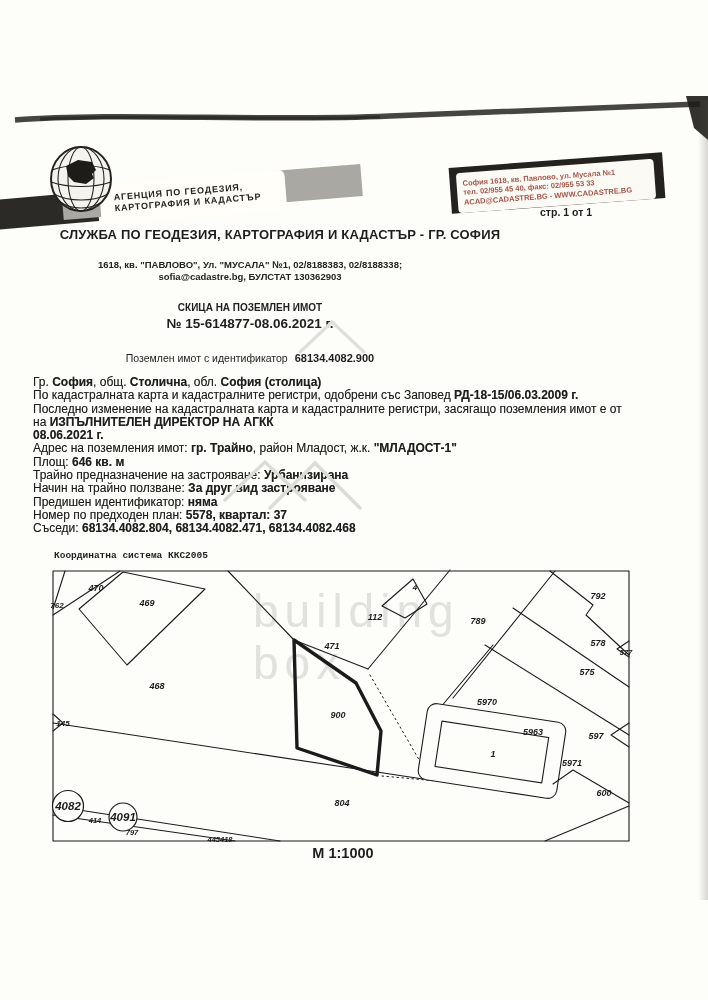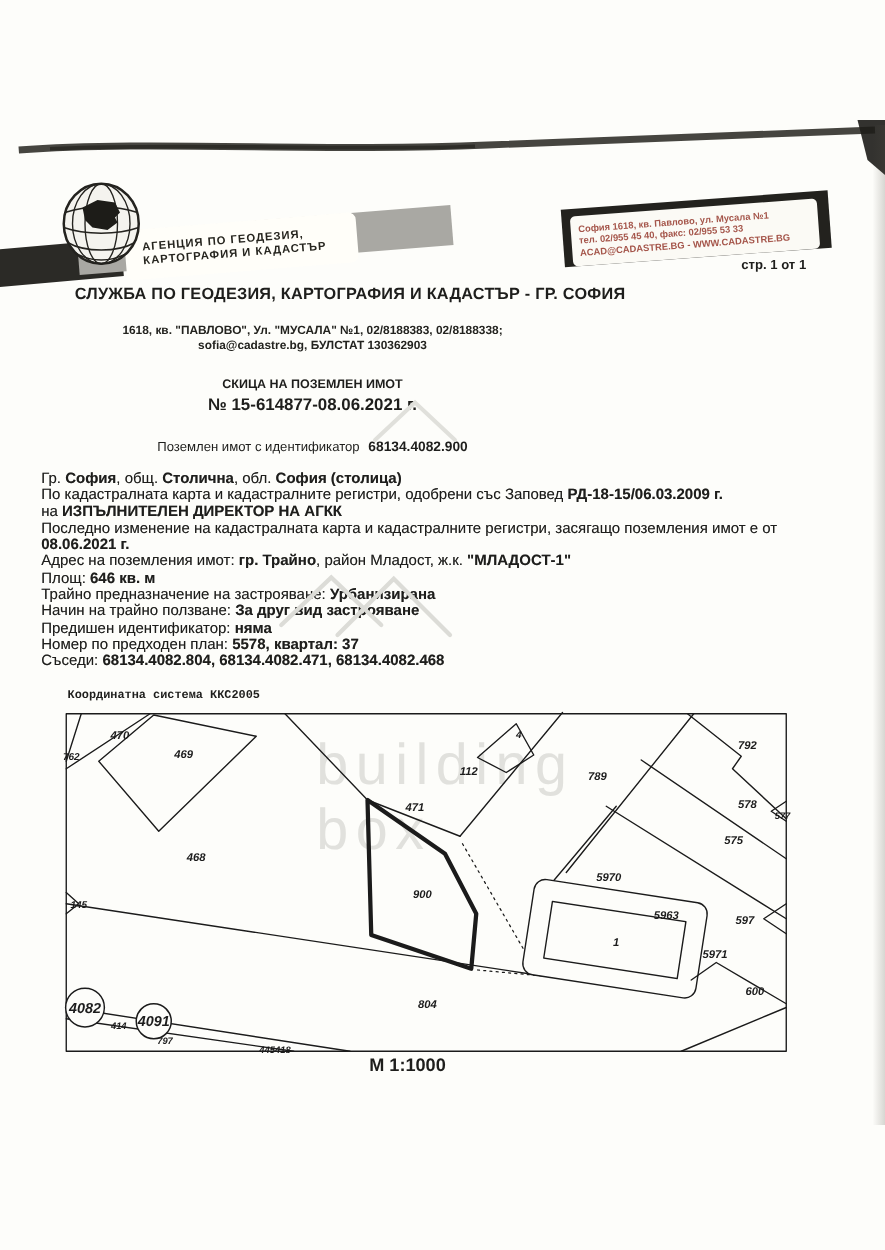--- a/index.html
+++ b/index.html
@@ -18,21 +18,21 @@
   #band-left{left:-18px;top:196px;width:116px;height:30px;background:#2b2a26;transform:rotate(-5deg);}
   #band-mid{left:62px;top:176px;width:300px;height:32px;background:#a9a8a3;transform:rotate(-4.6deg);}
   #band-right{left:450px;top:160px;width:214px;height:46px;background:#23221e;transform:rotate(-4.2deg);}
   #agency-label{left:100px;top:177px;width:172px;height:40px;background:#fffef9;border-radius:6px;
     transform:rotate(-4.6deg);display:flex;flex-direction:column;justify-content:center;padding-left:14px;}
   #agency-label div{font-size:9px;font-weight:700;letter-spacing:.8px;color:#26251f;line-height:11px;}
   #contact-box{left:457px;top:166px;width:192px;height:40px;background:#fbfaf5;border-radius:4px;
     transform:rotate(-4.2deg);display:flex;flex-direction:column;justify-content:center;padding-left:6px;}
   #contact-box div{font-size:7.5px;font-weight:700;color:#a5564b;line-height:9.5px;white-space:nowrap;}
   #globe{left:48px;top:144px;width:66px;height:70px;}
-  #page-marker{left:540px;top:206px;width:105px;text-align:right;font-size:10.5px;font-weight:700;}
+  #page-marker{left:540px;top:206px;width:105px;text-align:left;font-size:10.5px;font-weight:700;}
   
   #office-title{left:0;top:227px;width:560px;text-align:center;font-size:13px;font-weight:700;letter-spacing:.2px;}
   #office-address{left:0;top:259px;width:500px;text-align:center;font-size:9.5px;font-weight:600;line-height:12px;color:#23231f;}
   #doc-title{left:0;top:299px;width:500px;text-align:center;font-weight:700;}
   #doc-title .t1{font-size:10px;line-height:17px;}
   #doc-title .t2{font-size:13.5px;line-height:16px;}
   #subject-line{left:0;top:352px;width:500px;text-align:center;font-size:10.5px;}
   #subject-line .id{font-weight:700;margin-left:7px;font-size:11px;}
   
   #details{left:33px;top:376px;width:648px;font-size:12px;line-height:13.3px;
@@ -41,21 +41,21 @@
   #chevrons{left:0;top:0;width:708px;height:1000px;pointer-events:none;}
   
   #coord-label{left:54px;top:550px;font-size:9.5px;font-weight:700;font-family:Liberation Mono, monospace;}
   #map{left:45px;top:563px;}
   #map line,#map polyline,#map polygon,#map path,#map rect{stroke:#1b1b1b;fill:none;stroke-width:1.1;stroke-linecap:round;stroke-linejoin:round;}
   #map .thick{stroke-width:3.4;}
   #map .dot{stroke-dasharray:1.6 3.4;stroke-width:1;}
   #map .fillw{fill:#fdfdfa;}
   #map text{fill:#1c1c1c;font-family:"Liberation Sans",sans-serif;font-style:italic;font-weight:700;text-anchor:middle;}
   #map .wm{fill:#e1e1dd;font-style:normal;font-weight:400;text-anchor:start;letter-spacing:6px;}
-  #scale-label{left:246px;top:845px;width:160px;text-align:center;font-size:14.5px;font-weight:700;}
+  #scale-label{left:263px;top:845px;width:160px;text-align:center;font-size:14.5px;font-weight:700;}
 </style>
 </head>
 <body>
 
 <svg id="top-streak" class="abs" viewBox="0 0 708 60">
   <path d="M15,24 C120,16 260,26 390,20 C500,16 600,12 700,8" stroke="#26241f" stroke-width="5.5" fill="none" opacity="0.85"></path>
   <path d="M40,23 C150,18 280,25 380,21" stroke="#1d1c18" stroke-width="3" fill="none" opacity="0.6"></path>
   <polygon points="686,0 708,-10 708,44 694,32" fill="#1d1c18" opacity="0.9"></polygon>
 </svg>
 <div id="right-shadow" class="abs"></div>
@@ -100,22 +100,22 @@
   <div class="t2">№ 15-614877-08.06.2021 г.</div>
 </div>
 
 <div id="subject-line" class="abs">
   <span>Поземлен имот с идентификатор</span><span class="id">68134.4082.900</span>
 </div>
 
 <div id="details" class="abs">
     <div><span>Гр. </span><span class="b">София</span><span>, общ. </span><span class="b">Столична</span><span>, обл. </span><span class="b">София (столица)</span></div>
     <div><span>По кадастралната карта и кадастралните регистри, одобрени със Заповед </span><span class="b">РД-18-15/06.03.2009 г.</span></div>
+    <div><span>Последно изменение на кадастралната карта и кадастралните регистри, засягащо поземления имот е от</span></div>
     <div><span>на </span><span class="b">ИЗПЪЛНИТЕЛЕН ДИРЕКТОР НА АГКК</span></div>
-    <div><span>Последно изменение на кадастралната карта и кадастралните регистри, засягащо поземления имот е от</span></div>
     <div><span class="b">08.06.2021 г.</span></div>
     <div><span>Адрес на поземления имот: </span><span class="b">гр. Трайно</span><span>, район Младост, ж.к. </span><span class="b">"МЛАДОСТ-1"</span></div>
     <div><span>Площ: </span><span class="b">646 кв. м</span></div>
     <div><span>Трайно предназначение на застрояване: </span><span class="b">Урбанизирана</span></div>
     <div><span>Начин на трайно ползване: </span><span class="b">За друг вид застрояване</span></div>
     <div><span>Предишен идентификатор: </span><span class="b">няма</span></div>
     <div><span>Номер по предходен план: </span><span class="b">5578, квартал: 37</span></div>
     <div><span>Съседи: </span><span class="b">68134.4082.804, 68134.4082.471, 68134.4082.468</span></div>
   </div>
 

